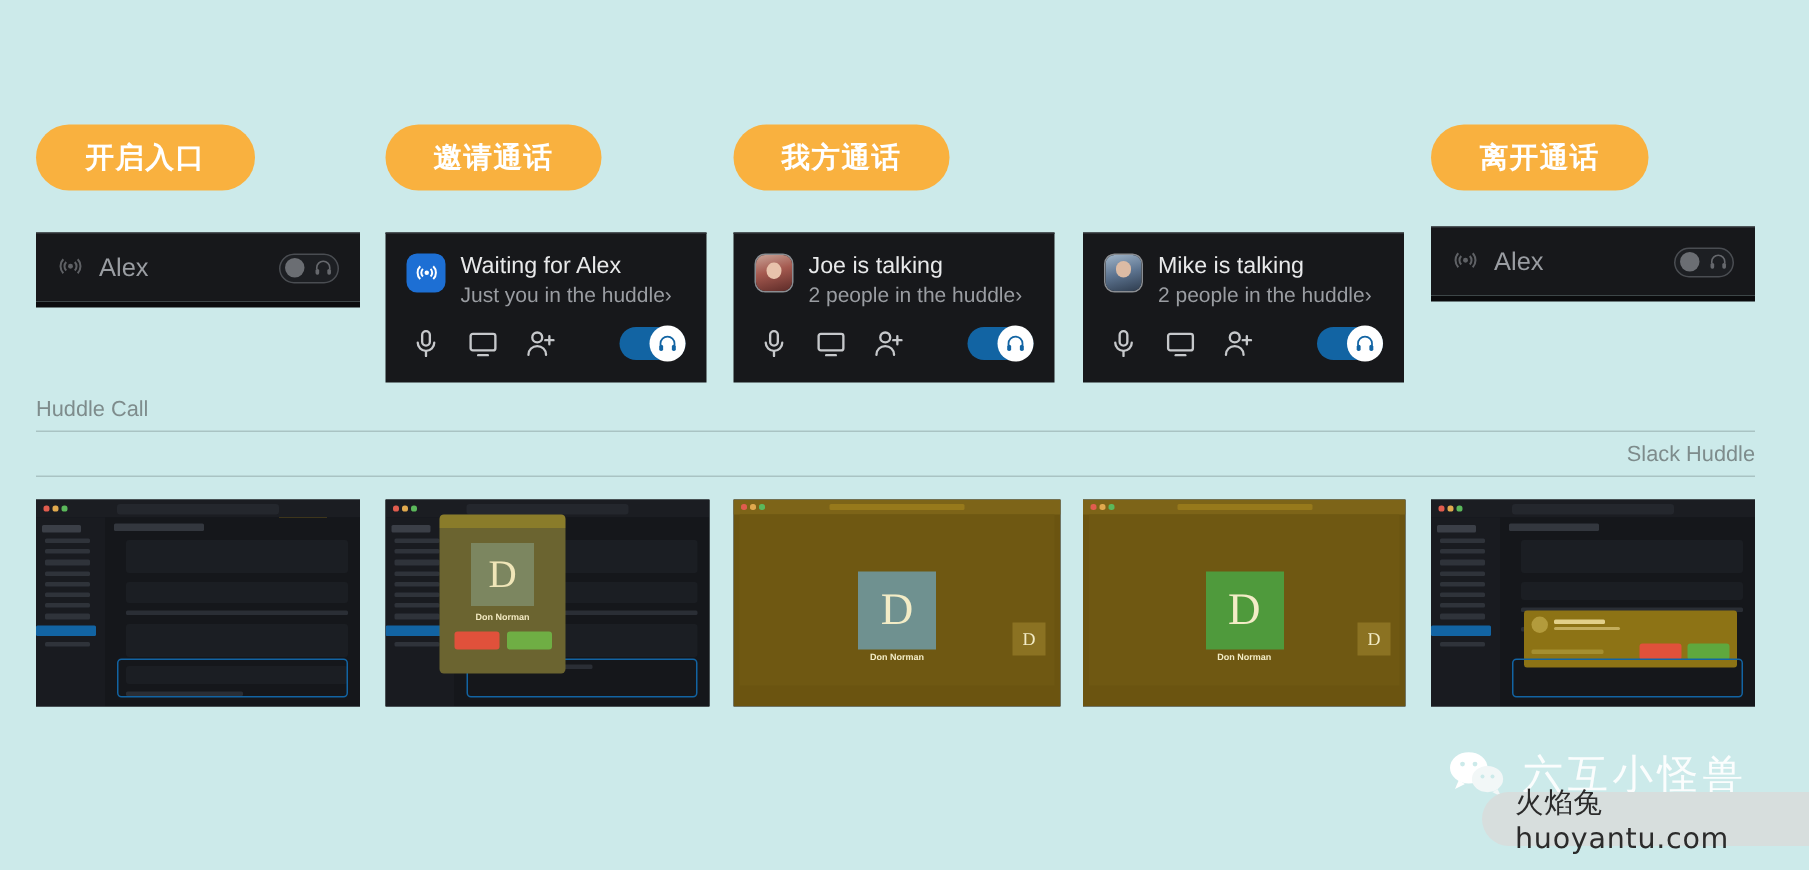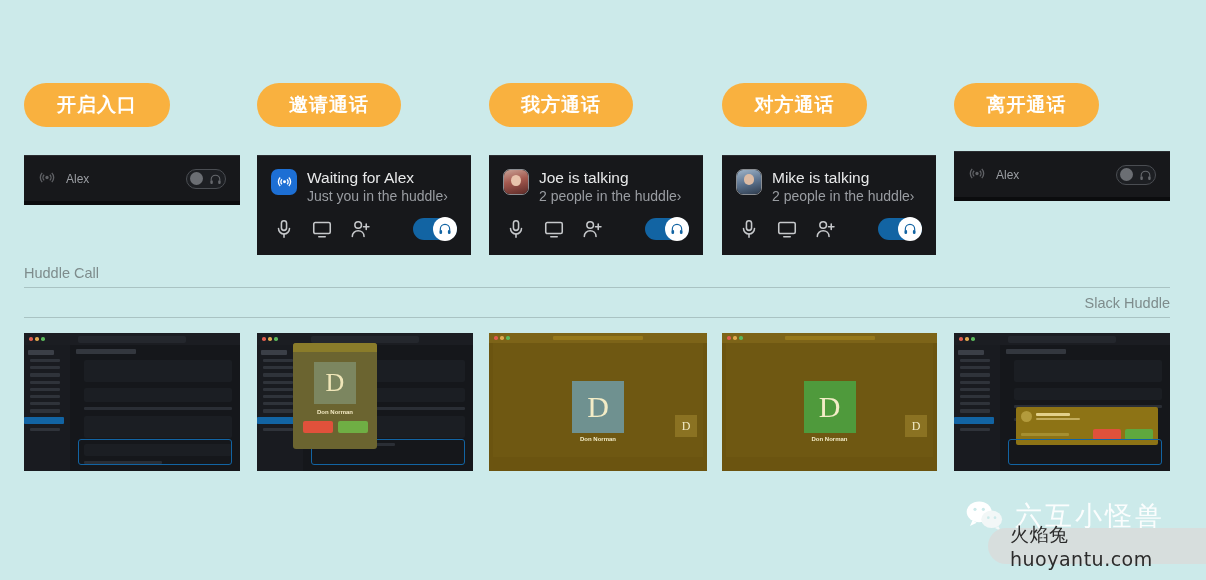--- a/index.html
+++ b/index.html
@@ -38,21 +38,21 @@
     display: flex; align-items: center;
     padding: 0 14px;
   }
   .card-compact.c0 { left: 24px;  width: 216px; top: 0px;  height: 46px; }
   .card-compact.c4 { left: 954px; width: 216px; top: -4px; height: 46px; }
   .card-compact::after {
     content: ""; position: absolute; left: 0; right: 0; bottom: -4px; height: 4px;
     background: #0b0c0e;
   }
   .cc-icon { width: 18px; height: 18px; flex: 0 0 18px; opacity: .55; }
-  .cc-name { margin-left: 10px; color: #9a9da2; font-size: 12px; }
+  .cc-name { margin-left: 10px; color: #9a9da2; font-size: 17px; }
   .toggle-off {
     margin-left: auto; width: 40px; height: 20px; border-radius: 10px;
     border: 1px solid #4a4d52; background: #1d1f23;
     display: flex; align-items: center; justify-content: space-between;
     padding: 0 3px; cursor: pointer;
   }
   .toggle-off .knob { width: 13px; height: 13px; border-radius: 50%; background: #6b6e73; }
   .toggle-off .hp { width: 13px; height: 13px; opacity: .65; }
 
   
@@ -220,23 +220,20 @@
 
   <div class="btn-row">
     <div class="pill p0">
         <span>开启入口</span>
       </div>
     <div class="pill p1">
         <span>邀请通话</span>
       </div>
     <div class="pill p2">
         <span>我方通话</span>
-      </div>
-    <div class="pill p3">
-        <span>对方通话</span>
       </div>
     <div class="pill p4">
         <span>离开通话</span>
       </div>
   </div>
 
   <div class="cards">
 
     <div class="card-compact c0">
       <span class="cc-icon">

